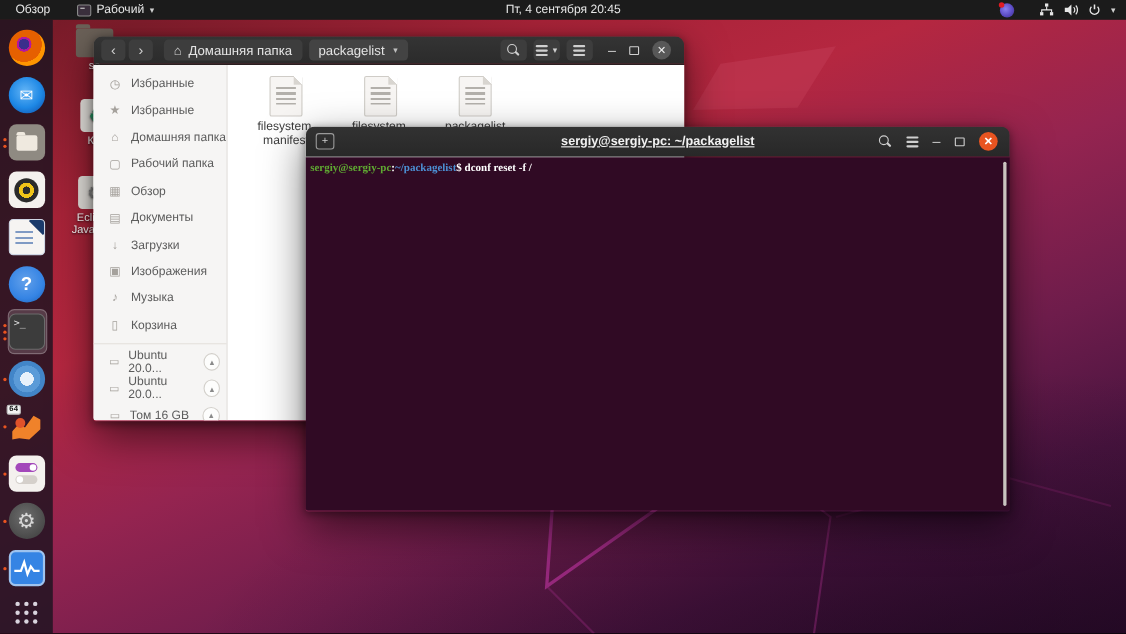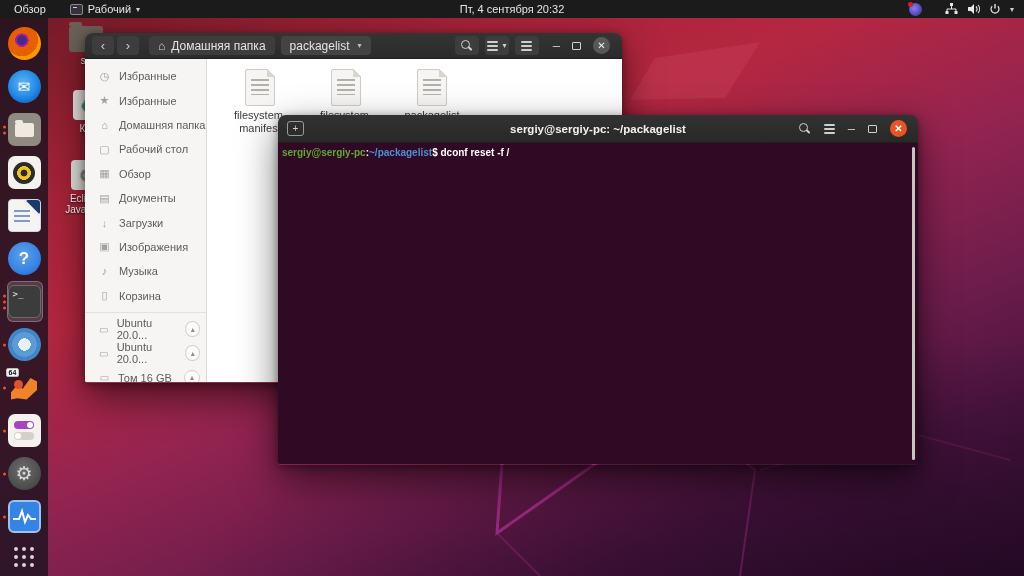--- a/index.html
+++ b/index.html
@@ -122,25 +122,25 @@
   .file-icon::before { content:""; position:absolute; left:5px; top:9px; right:5px; height:16px;
     background:repeating-linear-gradient(#b3b0ab 0 2px, transparent 2px 5px); }
   .file-icon::after { content:""; position:absolute; right:-1px; top:-1px; width:8px; height:8px;
     background:linear-gradient(225deg, #fff 0 49%, #d8d5d0 50% 100%); }
   .file-name { font-size:11px; color:#3d3d3d; text-align:center; line-height:12.5px; }
 
   
   .terminal-window { left:278px; top:115px; width:640px; height:350px; z-index:20; }
   .terminal-window .titlebar { height:28px; background:linear-gradient(#323232,#282828); }
   .term-newtab { margin-left:9px; width:17px; height:15px; border:1px solid #9a9a9a; border-radius:3px; color:#cfcfcf; font-size:10px; display:flex; align-items:center; justify-content:center; line-height:0; }
-  .term-title { position:absolute; left:50%; transform:translateX(-50%); font-weight:bold; font-size:11.5px; color:#f2f2f2; white-space:nowrap; }
+  .term-title { position:absolute; left:50%; transform:translateX(-50%); font-weight:bold; font-size:11.5px; color:#f2f2f2; white-space:nowrap;text-decoration:underline; }
   .term-actions { margin-left:auto; display:flex; align-items:center; gap:13px; margin-right:11px; }
   .term-actions .win-close { color:#fff; font-weight:bold; }
   .term-body { height:321px; border-radius:0 0 2px 2px; position:relative; padding:3px 10px 0 4px;
-    font-family:Liberation Sans, sans-serif; font-size:10px; line-height:13.5px; color:#fff; overflow:hidden; }
+    font-family:Liberation Serif, serif; font-size:10px; line-height:13.5px; color:#fff; overflow:hidden; }
   .term-line { white-space:pre; font-weight:bold; }
   .t-cursor { display:inline-block; width:7px; height:11px; border:1px solid #e8e8e8; vertical-align:-2px; margin-left:6px; }
   .term-scrollbar { position:absolute; right:3px; top:4px; bottom:4px; width:3px; background:#c9c4bf; border-radius:2px; }
 </style>
 </head>
 <body>
 
 <div class="stage">
 
   <div class="wallpaper">
@@ -209,21 +209,21 @@
             <div class="fw-side-item">
               <span class="g">★</span>
               <span>Избранные</span>
             </div>
             <div class="fw-side-item">
               <span class="g">⌂</span>
               <span>Домашняя папка</span>
             </div>
             <div class="fw-side-item">
               <span class="g">▢</span>
-              <span>Рабочий стол</span>
+              <span>Рабочий папка</span>
             </div>
             <div class="fw-side-item">
               <span class="g">▦</span>
               <span>Обзор</span>
             </div>
             <div class="fw-side-item">
               <span class="g">▤</span>
               <span>Документы</span>
             </div>
             <div class="fw-side-item">
@@ -305,21 +305,21 @@
       </div>
   </div>
 
   <div class="topbar" style="background: rgb(27, 27, 27);">
     <div class="tb-activities">Обзор</div>
     <div class="tb-appmenu">
       <span class="mini-term"></span>
       <span>Рабочий</span>
       <span class="tb-caret">▾</span>
     </div>
-    <div class="tb-clock">Пт, 4 сентября 20:32</div>
+    <div class="tb-clock">Пт, 4 сентября 20:45</div>
     <div class="tb-right">
       <span class="tb-appicon"></span>
       <svg width="13" height="12" viewBox="0 0 13 12">
         <rect x="5" y="0" width="3" height="3" fill="#e6e6e6"></rect>
         <rect x="0.5" y="8" width="3" height="3" fill="#e6e6e6"></rect>
         <rect x="9.5" y="8" width="3" height="3" fill="#e6e6e6"></rect>
         <path d="M6.5 3v3M2 8V6h9v2" stroke="#e6e6e6" fill="none" stroke-width="1"></path>
       </svg>
       <svg width="13" height="12" viewBox="0 0 13 12">
         <polygon points="1,4 4,4 7,1 7,11 4,8 1,8" fill="#e6e6e6"></polygon>

